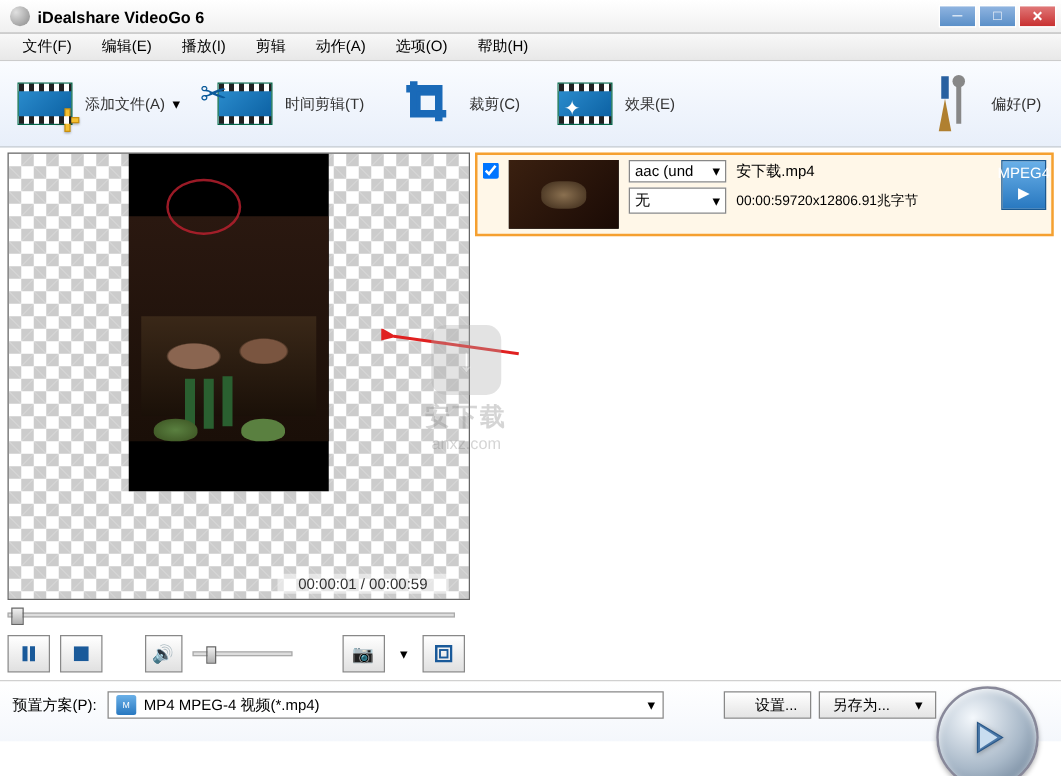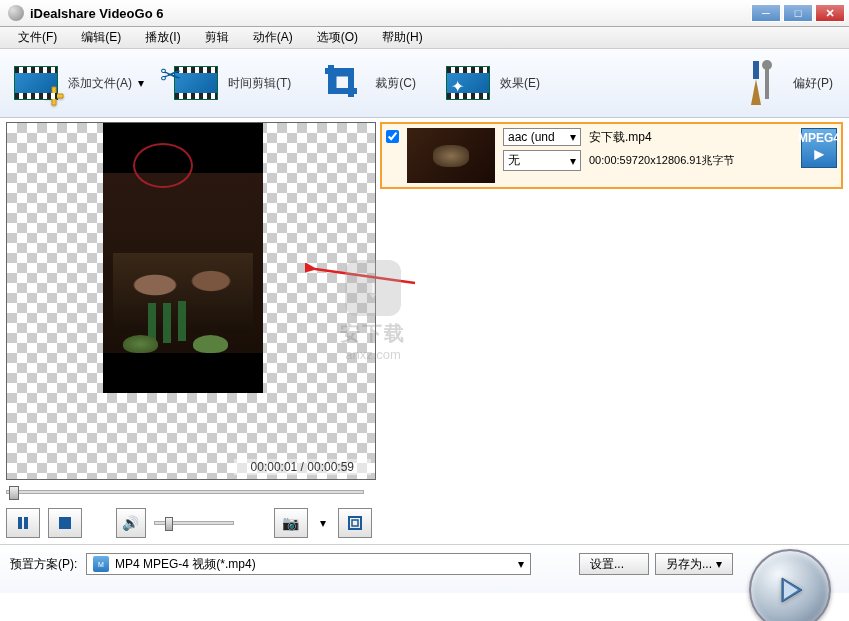--- a/index.html
+++ b/index.html
@@ -35,53 +35,53 @@
 .preview-pane { width: 370px; border: 1px solid #666; margin: 4px 2px 0 6px; position: relative; background-image:
   linear-gradient(45deg, #ccc 25%, transparent 25%), linear-gradient(-45deg, #ccc 25%, transparent 25%),
   linear-gradient(45deg, transparent 75%, #ccc 75%), linear-gradient(-45deg, transparent 75%, #ccc 75%);
   background-size: 20px 20px; background-position: 0 0, 0 10px, 10px -10px, -10px 0; background-color: #fff; }
 .video-frame { position: absolute; left: 96px; top: 0; width: 160px; height: 270px; background: #000; overflow: hidden; }
 .scene { position: absolute; left: 0; right: 0; top: 50px; bottom: 40px; background: linear-gradient(#2a1810, #1a0f08); }
 .scene .people { position: absolute; bottom: 20px; left: 10px; right: 10px; height: 80px; background: radial-gradient(ellipse at 30% 40%, #8a6550 0 20px, transparent 22px), radial-gradient(ellipse at 70% 35%, #7a5540 0 18px, transparent 20px), linear-gradient(#3a2818, #1a1008); }
 .scene .bottles { position: absolute; bottom: 10px; left: 45px; width: 8px; height: 40px; background: #2a6030; box-shadow: 15px 0 0 #2a6030, 30px -2px 0 #2a6030; }
 .scene .bowl { position: absolute; bottom: 0; left: 20px; width: 35px; height: 18px; background: radial-gradient(ellipse, #5a8040, #3a5020); border-radius: 50% 50% 40% 40%; box-shadow: 70px 0 0 #5a8040; }
 .scene .neon { position: absolute; top: -30px; left: 30px; width: 60px; height: 45px; border: 2px solid #c02030; border-radius: 50%; opacity: 0.8; }
-.timecode { position: absolute; right: 4px; bottom: 4px; color: #333; font-size: 11px; background: rgba(255,255,255,0.5); padding: 1px 17px; }
+.timecode { position: absolute; right: 16px; bottom: 4px; color: #333; font-size: 11px; background: rgba(255,255,255,0.5); padding: 1px 17px; }
 .red-arrow { position: absolute; right: -50px; top: 140px; pointer-events: none; }
 
 .file-pane { flex: 1; margin: 4px 6px 0 2px; display: flex; flex-direction: column; }
 .file-item { border: 2px solid #f5a030; background: #fff7e8; padding: 4px; display: flex; align-items: flex-start; gap: 8px; }
 .file-item input[type=checkbox] { margin-top: 2px; }
 .thumb { width: 88px; height: 55px; background: #000; position: relative; overflow: hidden; }
 .thumb .tscene { position: absolute; inset: 0; background: linear-gradient(135deg, #3a2010, #1a0a05); }
 .thumb .tscene::after { content: ''; position: absolute; left: 30%; top: 30%; width: 40%; height: 40%; background: radial-gradient(#8a7050, #3a2818); border-radius: 40%; }
 .file-meta { flex: 1; }
 .meta-row { display: flex; align-items: center; gap: 8px; margin-bottom: 4px; }
 .small-select { border: 1px solid #888; background: #fff; padding: 1px 4px; font-size: 11px; min-width: 78px; display: flex; justify-content: space-between; align-items: center; }
-.format-badge { width: 36px; height: 40px; background: linear-gradient(#6ab0e8, #2878c0); border: 1px solid #1a5890; position: relative; display: flex; align-items: flex-start; justify-content: center; padding-top: 2px; color: #fff; font-size: 8px; font-weight: bold; }
+.format-badge { width: 36px; height: 40px; background: linear-gradient(#6ab0e8, #2878c0); border: 1px solid #1a5890; position: relative; display: flex; align-items: flex-start; justify-content: center; padding-top: 2px; color: #fff; font-size: 8px; font-weight: normal; }
 .format-badge::after { content: '▶'; position: absolute; bottom: 6px; font-size: 12px; }
 
 .seek-row { height: 20px; margin: 2px 6px 0; display: flex; align-items: center; }
 .seek-track { flex: 1; height: 4px; background: #ddd; border: 1px solid #aaa; position: relative; margin-right: 8px; }
 .seek-thumb { position: absolute; left: 2px; top: -5px; width: 10px; height: 14px; background: linear-gradient(#f0f0f0, #b0b0b0); border: 1px solid #666; }
 
 .controls-row { height: 38px; margin: 2px 6px; display: flex; align-items: center; gap: 8px; }
 .ctrl-btn { width: 34px; height: 30px; border: 1px solid #888; background: linear-gradient(#fff, #e0e0e0); display: flex; align-items: center; justify-content: center; font-size: 14px; color: #1a5a9a; }
 .vol-slider { width: 80px; height: 4px; background: #ddd; border: 1px solid #aaa; position: relative; }
 .vol-slider .vthumb { position: absolute; left: 10px; top: -5px; width: 8px; height: 14px; background: linear-gradient(#f0f0f0, #b0b0b0); border: 1px solid #666; }
 .ctrl-spacer { flex: 1; }
 .right-panel-filler { width: 462px; }
 
 .bottom-section { padding: 8px 10px; background: linear-gradient(#fff, #f4f7fc); border-top: 1px solid #d0d0d0; position: relative; }
 .form-row { display: flex; align-items: center; margin-bottom: 10px; gap: 6px; }
 .form-row label { width: 70px; }
 .combo { flex: 1; max-width: 445px; border: 1px solid #888; background: #fff; padding: 2px 6px; display: flex; align-items: center; gap: 6px; height: 22px; }
 .combo .arrow { margin-left: auto; }
 .text-input { flex: 1; max-width: 445px; border: 1px solid #888; background: #fff; padding: 2px 6px; height: 22px; }
-.btn { border: 1px solid #888; background: linear-gradient(#fff, #e4e4e4); padding: 2px 10px; height: 22px; min-width: 70px; text-align: left; cursor: pointer; }
+.btn { border: 1px solid #888; background: linear-gradient(#fff, #e4e4e4); padding: 2px 10px; height: 22px; min-width: 70px; text-align: right; cursor: pointer; }
 .big-play { position: absolute; right: 18px; top: 4px; width: 82px; height: 82px; border-radius: 50%; background: radial-gradient(circle at 35% 30%, #f4f8fc, #a8b8c8 55%, #5a7088); border: 2px solid #889; display: flex; align-items: center; justify-content: center; box-shadow: inset 0 2px 6px rgba(255,255,255,0.8), 0 2px 4px rgba(0,0,0,0.3); }
 .big-play svg { filter: drop-shadow(0 1px 2px rgba(0,0,0,0.3)); }
 
 .mp4-icon { width: 16px; height: 16px; background: linear-gradient(#6ab0e8, #2878c0); border-radius: 2px; display: inline-flex; align-items: center; justify-content: center; color: #fff; font-size: 7px; }
 
 .watermark { position: absolute; left: 340px; top: 260px; opacity: 0.35; pointer-events: none; text-align: center; color: #888; }
 .watermark .wm-icon { width: 56px; height: 56px; border-radius: 12px; background: #b0b0b0; margin: 0 auto 4px; display: flex; align-items: center; justify-content: center; color: #fff; font-size: 26px; }
 .watermark .wm-text { font-size: 20px; font-weight: bold; letter-spacing: 2px; }
 .watermark .wm-url { font-size: 13px; }
 </style>
@@ -252,21 +252,21 @@
 <div class="bottom-section">
   <div class="form-row">
     <label>预置方案(P):</label>
     <div class="combo">
       <span class="mp4-icon">M</span>
       <span>MP4 MPEG-4 视频(*.mp4)</span>
       <span class="arrow">▾</span>
     </div>
     <div style="width:36px"></div>
     <div class="btn">设置...</div>
-    <div class="btn" style="display:flex;align-items:center;gap:4px">
+    <div class="btn" style="display:flex;align-items:center;gap:20px">
         <span>另存为...</span>
         <span>▾</span>
       </div>
   </div>
 
   <div class="big-play">
     <svg width="36" height="36" viewBox="0 0 36 36">
         <polygon points="10,6 30,18 10,30" fill="#4a78a8" stroke="#2a5888" stroke-width="1"></polygon>
         <polygon points="12,9 26,18 12,27" fill="#c8ddf0"></polygon>
       </svg>

